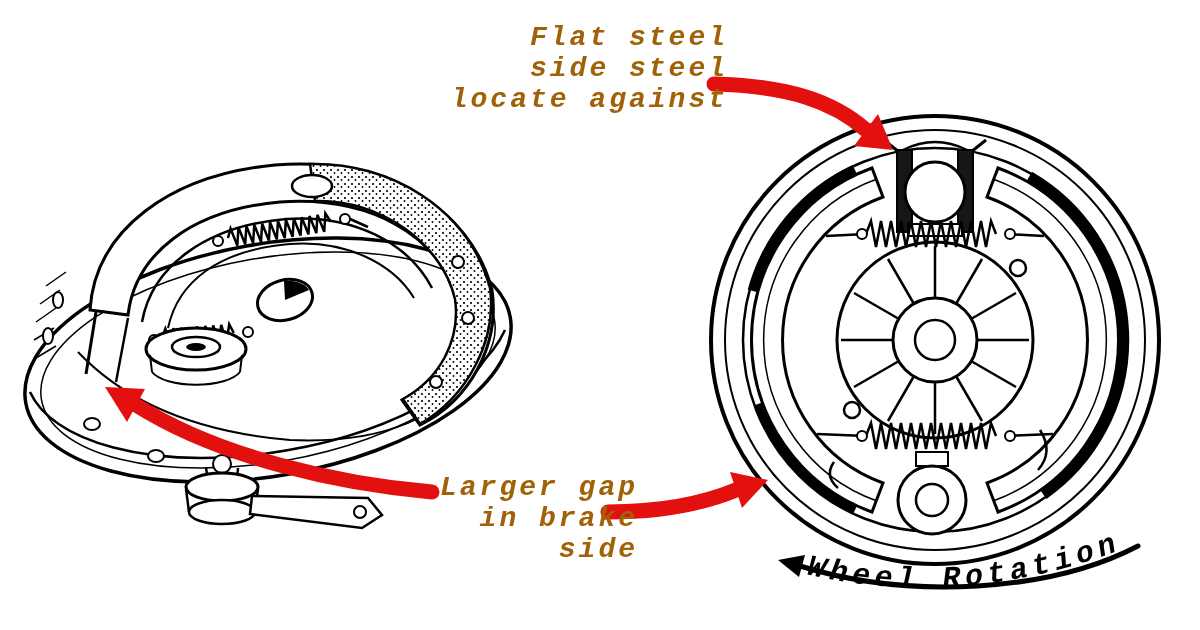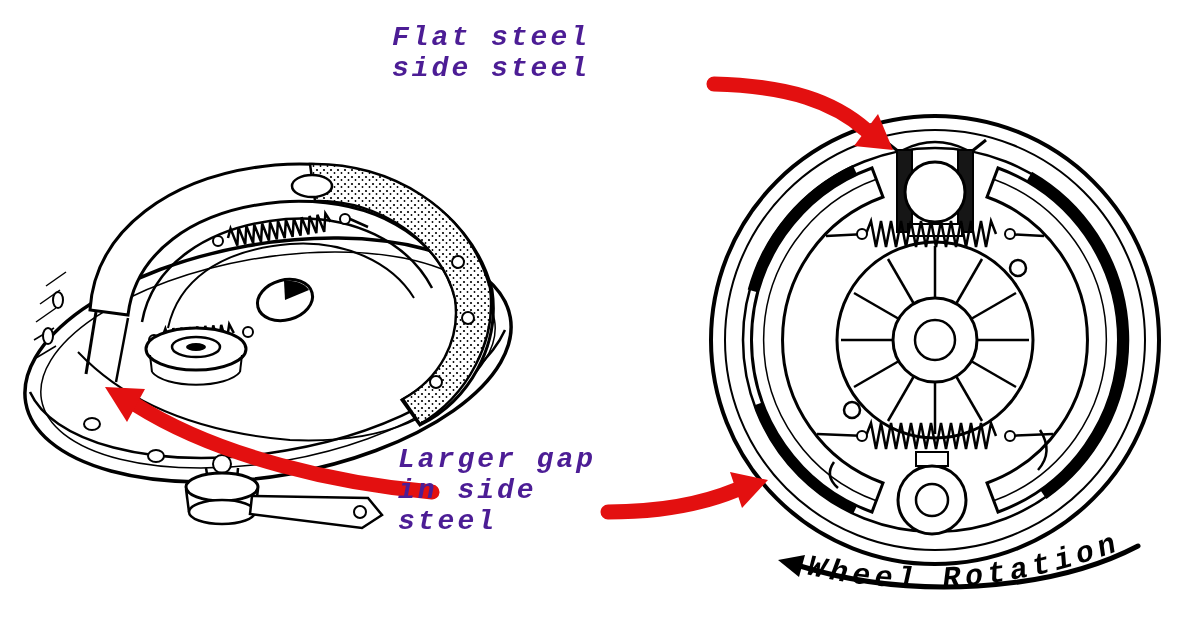--- a/index.html
+++ b/index.html
@@ -1,21 +1,21 @@
 <!DOCTYPE html>
 <html><head>
 <meta charset="utf-8">
 <style>
   html,body{margin:0;padding:0;background:#fff;}
   .stage{position:relative;width:1200px;height:630px;background:#fff;overflow:hidden;}
   .stage > svg{position:absolute;left:0;top:0;}
   .label{position:absolute;font:italic 700 28px/31px "Liberation Mono","DejaVu Sans Mono",monospace;
-         letter-spacing:3px;color:#4c1d95;text-align:left;white-space:nowrap;}
+         letter-spacing:3px;color:#a16207;text-align:right;white-space:nowrap;}
   #label-flat-steel{left:392px;top:22px;width:336px;}
-  #label-larger-gap{left:398px;top:444px;width:240px;}
+  #label-larger-gap{left:398px;top:472px;width:240px;}
   .k{fill:none;stroke:#000;}
   .w{fill:#fff;stroke:#000;}
   .so{stroke:#000;}
   .dark{fill:#161616;stroke:#000;stroke-width:2;}
   .s15{stroke-width:1.5}.s2{stroke-width:2}.s25{stroke-width:2.5}.s3{stroke-width:3}.s35{stroke-width:3.5}.s4{stroke-width:4}
   .arrowline{fill:none;stroke-width:15;stroke-linecap:round;}
   .rotline{fill:none;stroke:#000;stroke-width:5;stroke-linecap:round;}
   .rot-text{font:italic 700 30px "Liberation Mono","DejaVu Sans Mono",monospace;letter-spacing:5px;fill:#000;}
 </style>
 </head>
@@ -186,21 +186,22 @@
     <polygon fill="#000" points="778,560 805,555 799,577"></polygon>
     <path id="rotpath" d="M806,574 Q965,612 1136,544" fill="none" stroke="none"></path>
     <text class="rot-text">
       <textPath href="#rotpath">Wheel Rotation</textPath>
     </text>
   </svg>
 
   <div class="label" id="label-flat-steel">
     <div>Flat steel</div>
     <div>side steel</div>
+    <div>locate against</div>
   </div>
 
   <div class="label" id="label-larger-gap">
     <div>Larger gap</div>
-    <div>in side</div>
-    <div>steel</div>
+    <div>in brake</div>
+    <div>side</div>
   </div>
 
 </div>
 
 </body></html>

